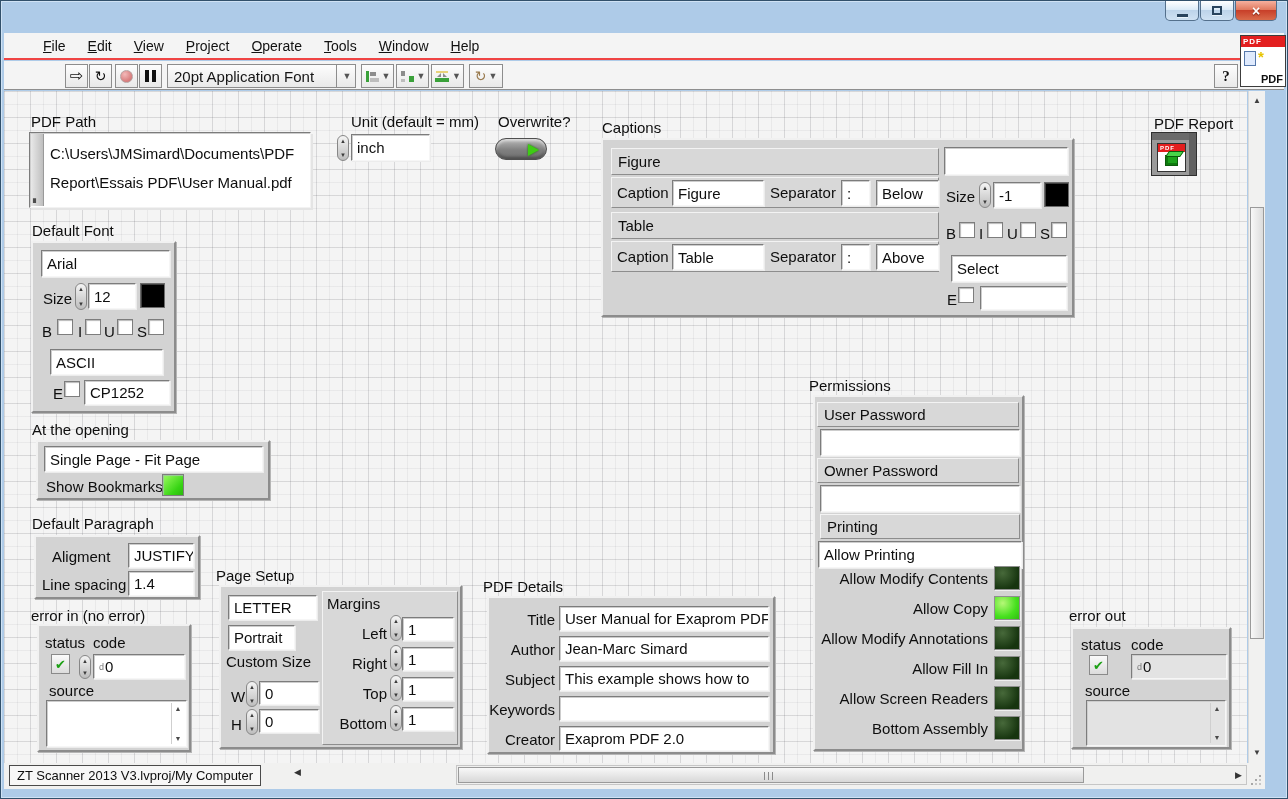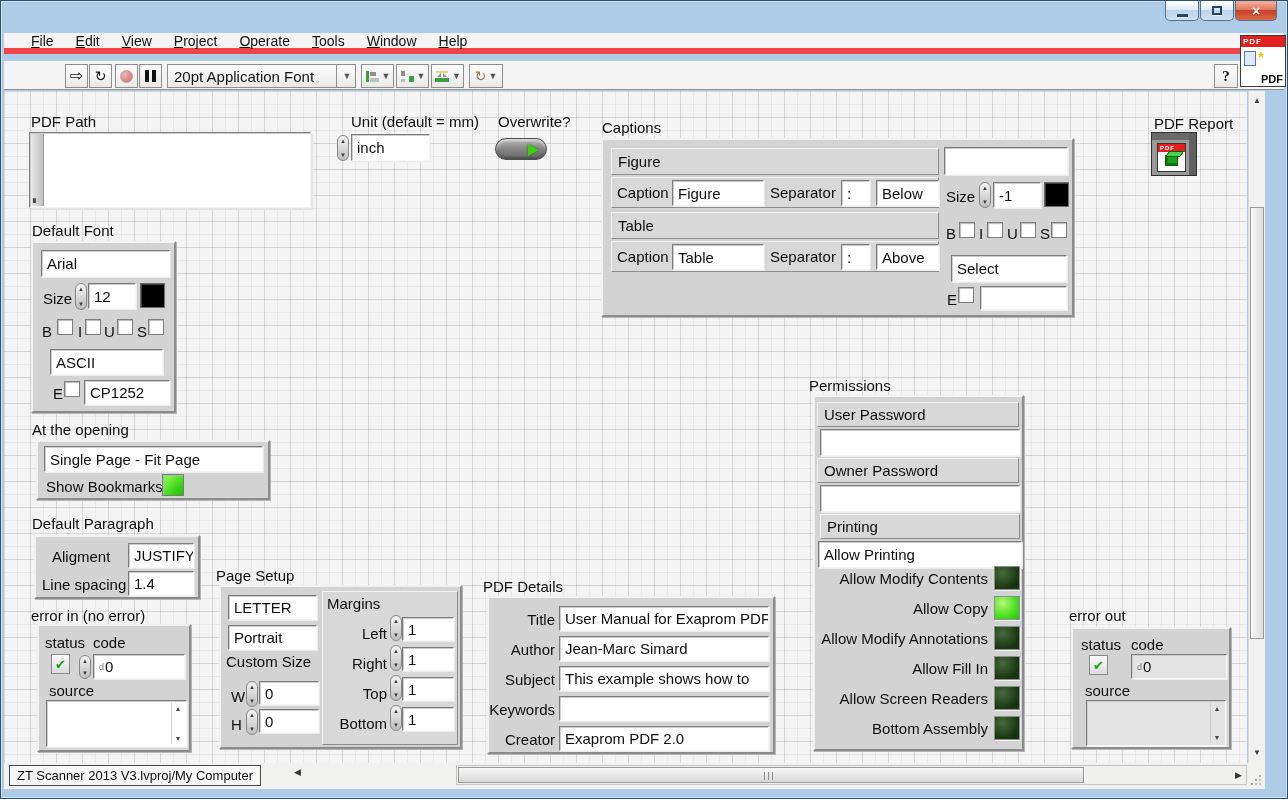--- a/index.html
+++ b/index.html
@@ -13,22 +13,22 @@
   .lv-appicon{width:18px;height:16px;border:1px solid #5b4a18;background:linear-gradient(135deg,#ffe88a,#e2a93c 55%,#b97a1f);position:relative;}
   .lv-appicon:before{content:"";position:absolute;left:3px;top:4px;width:0;height:0;border-left:7px solid #fff;border-top:4px solid transparent;border-bottom:4px solid transparent;}
   .winbtns{position:absolute;right:10px;top:0;display:flex;}
   .wbtn{width:34px;height:20px;margin-left:1px;border:1px solid #54708c;border-top:none;border-radius:0 0 5px 5px;
     background:linear-gradient(#ffffff,#dcebf7 45%,#bdd4ea 50%,#cfe2f3);display:flex;align-items:center;justify-content:center;}
   .wbtn.close{width:42px;background:linear-gradient(#f6b09e,#e17a60 45%,#c8402a 50%,#d96a4a);}
   .g-min{width:11px;height:3px;background:#29445e;margin-top:9px;box-shadow:0 1px 0 #e9f3fb;}
   .g-max{width:10px;height:9px;border:2px solid #29445e;box-shadow:0 1px 0 #e9f3fb;}
   .g-close{color:#fff;font-size:14px;font-weight:bold;line-height:14px;text-shadow:0 1px 1px #7a2413;}
   
-  .menubar{position:absolute;left:3px;top:32px;right:3px;height:21px;background:#f4f4f4;border-bottom:6px solid #ef4444;
-    display:flex;align-items:center;padding-left:16px;font-size:14px;color:#111;}
+  .menubar{position:absolute;left:3px;top:32px;right:3px;height:27px;background:#f4f4f4;border-bottom:2px solid #ef4444;
+    display:flex;align-items:center;padding-left:28px;font-size:14px;color:#111;}
   .menu-item{padding:4px 11px;}
   .toolbar{position:absolute;left:3px;top:60px;right:3px;height:29px;background:#f4f4f4;border-bottom:1px solid #8e8e8e;}
   .tbtn{position:absolute;top:3px;height:24px;border:1px solid #8d8d8d;background:linear-gradient(#fdfdfd,#e9e9e9);
     display:flex;align-items:center;justify-content:center;font-size:14px;color:#111;}
   .tsep{color:#555;font-size:9px;margin-left:2px;}
   .run-glyph{font-size:16px;line-height:16px;}
   .abort-dot{width:13px;height:13px;border-radius:50%;background:radial-gradient(circle at 35% 30%,#f3b9b9,#d97f7f 65%,#c96e6e);border:1px solid #b7a3a3;}
   .pause-bars{display:flex;gap:3px;}
   .pause-bars i{width:4px;height:12px;background:#111;}
   .fontbox{justify-content:flex-start;padding:0 6px;font-size:15px;color:#151515;}
@@ -192,20 +192,21 @@
     <span class="vi-pdf">PDF</span>
   </div>
 
   <div class="panel">
 
     <div class="lbl" style="left:27px;top:22px;">PDF Path</div>
     <div class="pathctl" style="left:25px;top:41px;width:282px;height:76px;">
       <span class="path-strip">
           <span class="path-glyph">▖</span>
         </span>
+      <div class="path-text">C:\Users\JMSimard\Documents\PDF Report\Essais PDF\User Manual.pdf</div>
     </div>
 
     <div class="lbl" style="left:347px;top:22px;">Unit (default = mm)</div>
     <div class="spin" style="left:333px;top:44px;height:26px;">
         <i>▲</i>
         <i>▼</i>
       </div>
     <div class="fld" style="left:347px;top:43px;width:79px;height:27px;">
         <span>inch</span>
       </div>
@@ -362,21 +363,21 @@
           </span>
         <span></span>
       </div>
     </div>
 
     <div class="lbl" style="left:212px;top:476px;">Page Setup</div>
     <div class="cluster" style="left:215px;top:494px;width:243px;height:164px;">
       <div class="fld" style="left:7px;top:8px;width:89px;height:25px;">
           <span>LETTER</span>
         </div>
-      <div class="fld" style="left:7px;top:38px;width:89px;height:25px;">
+      <div class="fld" style="left:7px;top:38px;width:67px;height:25px;">
           <span>Portrait</span>
         </div>
       <span class="t" style="left:5px;top:66px;">Custom Size</span>
       <span class="t" style="left:10px;top:101px;">W</span>
       <div class="spin" style="left:25px;top:94px;height:26px;">
           <i>▲</i>
           <i>▼</i>
         </div>
       <div class="fld" style="left:38px;top:94px;width:60px;height:24px;">
           <span>0</span>

